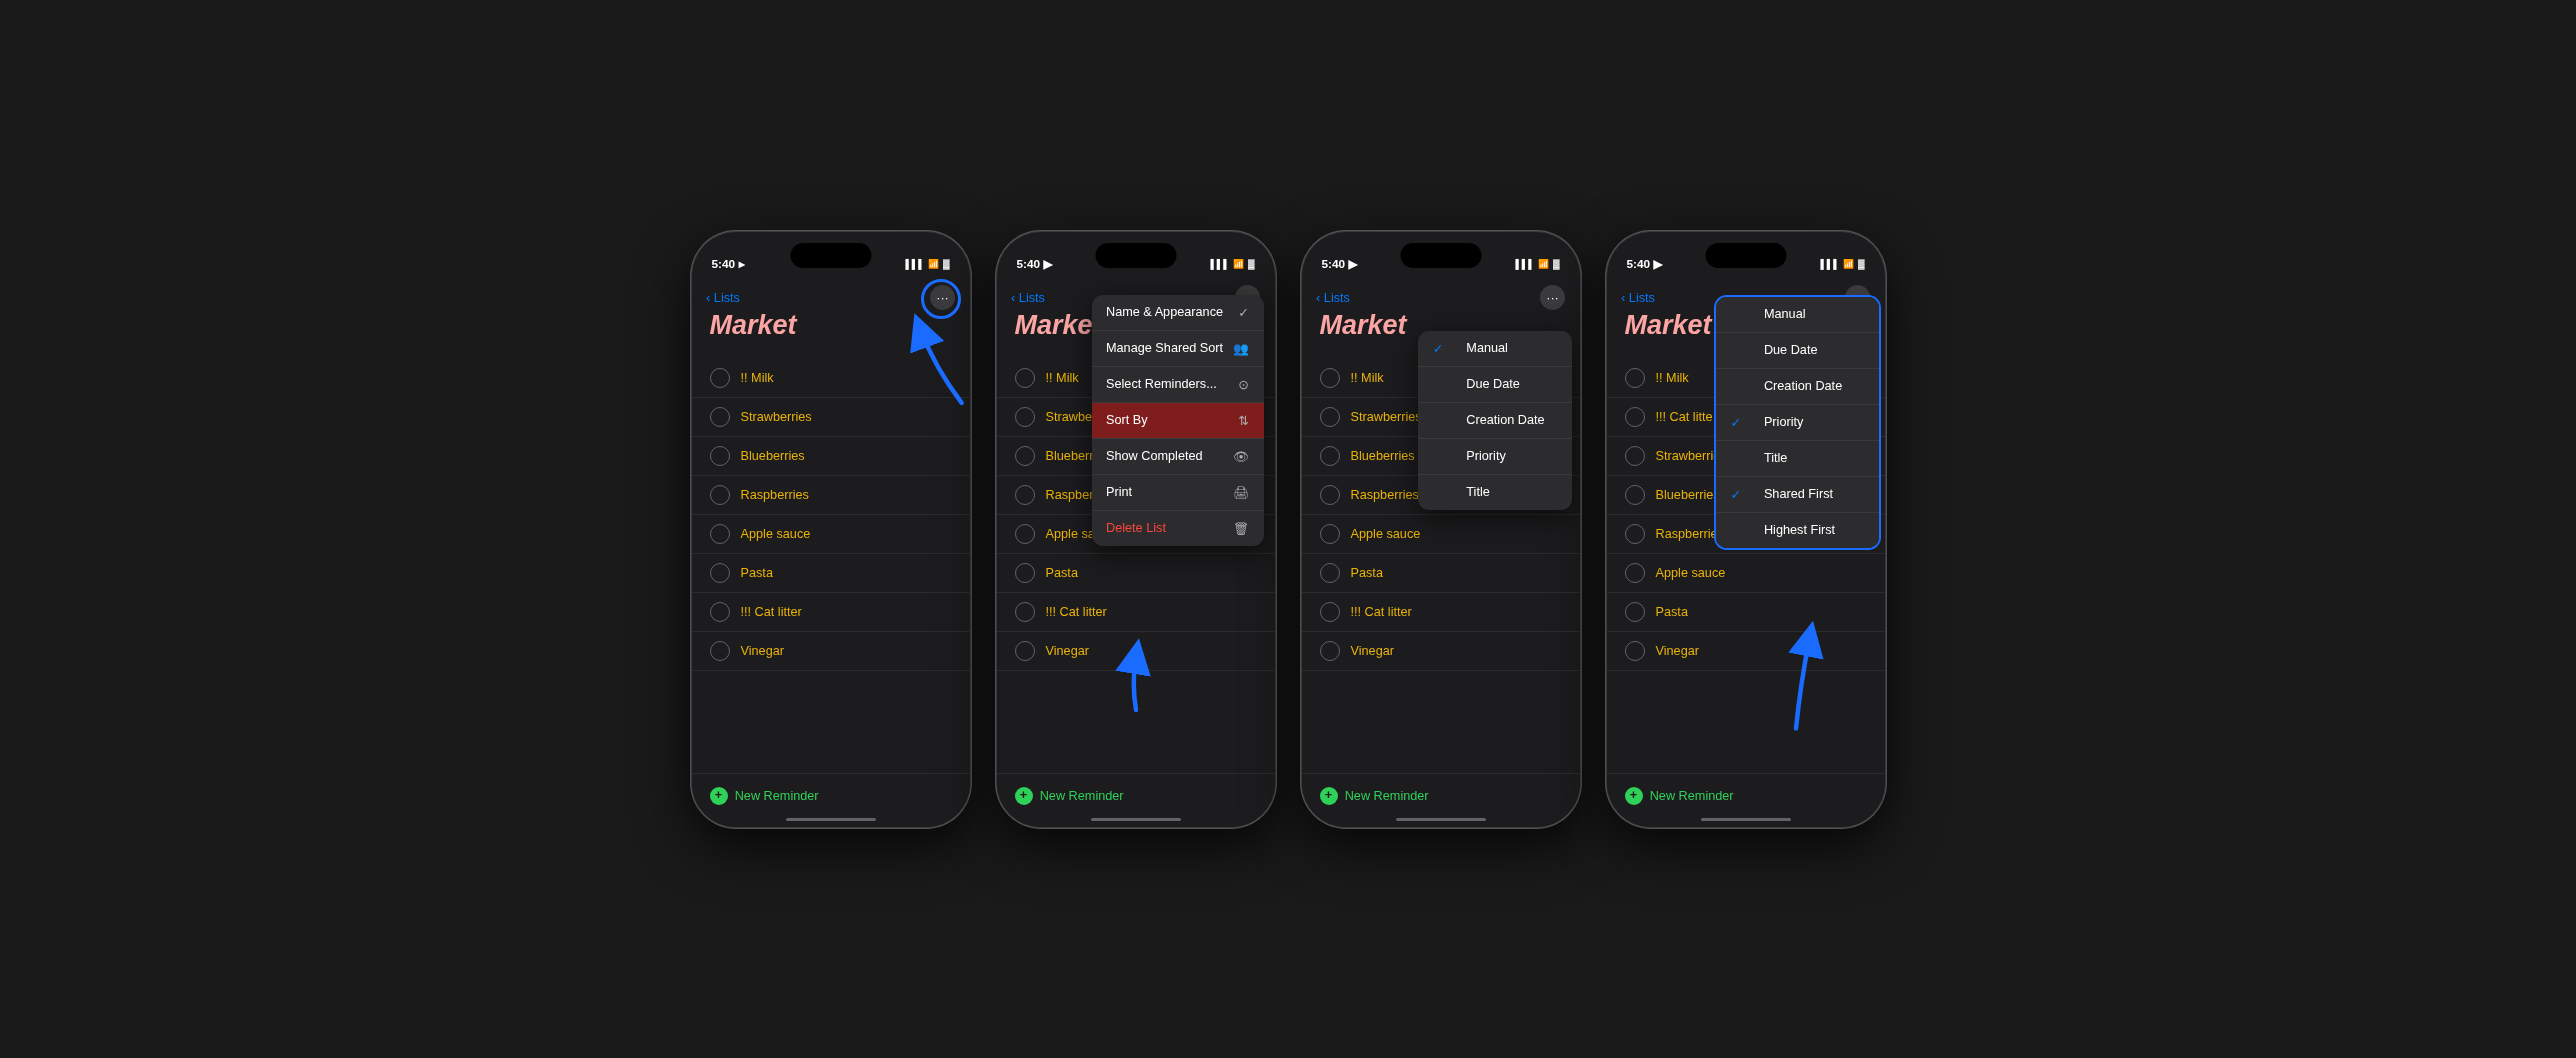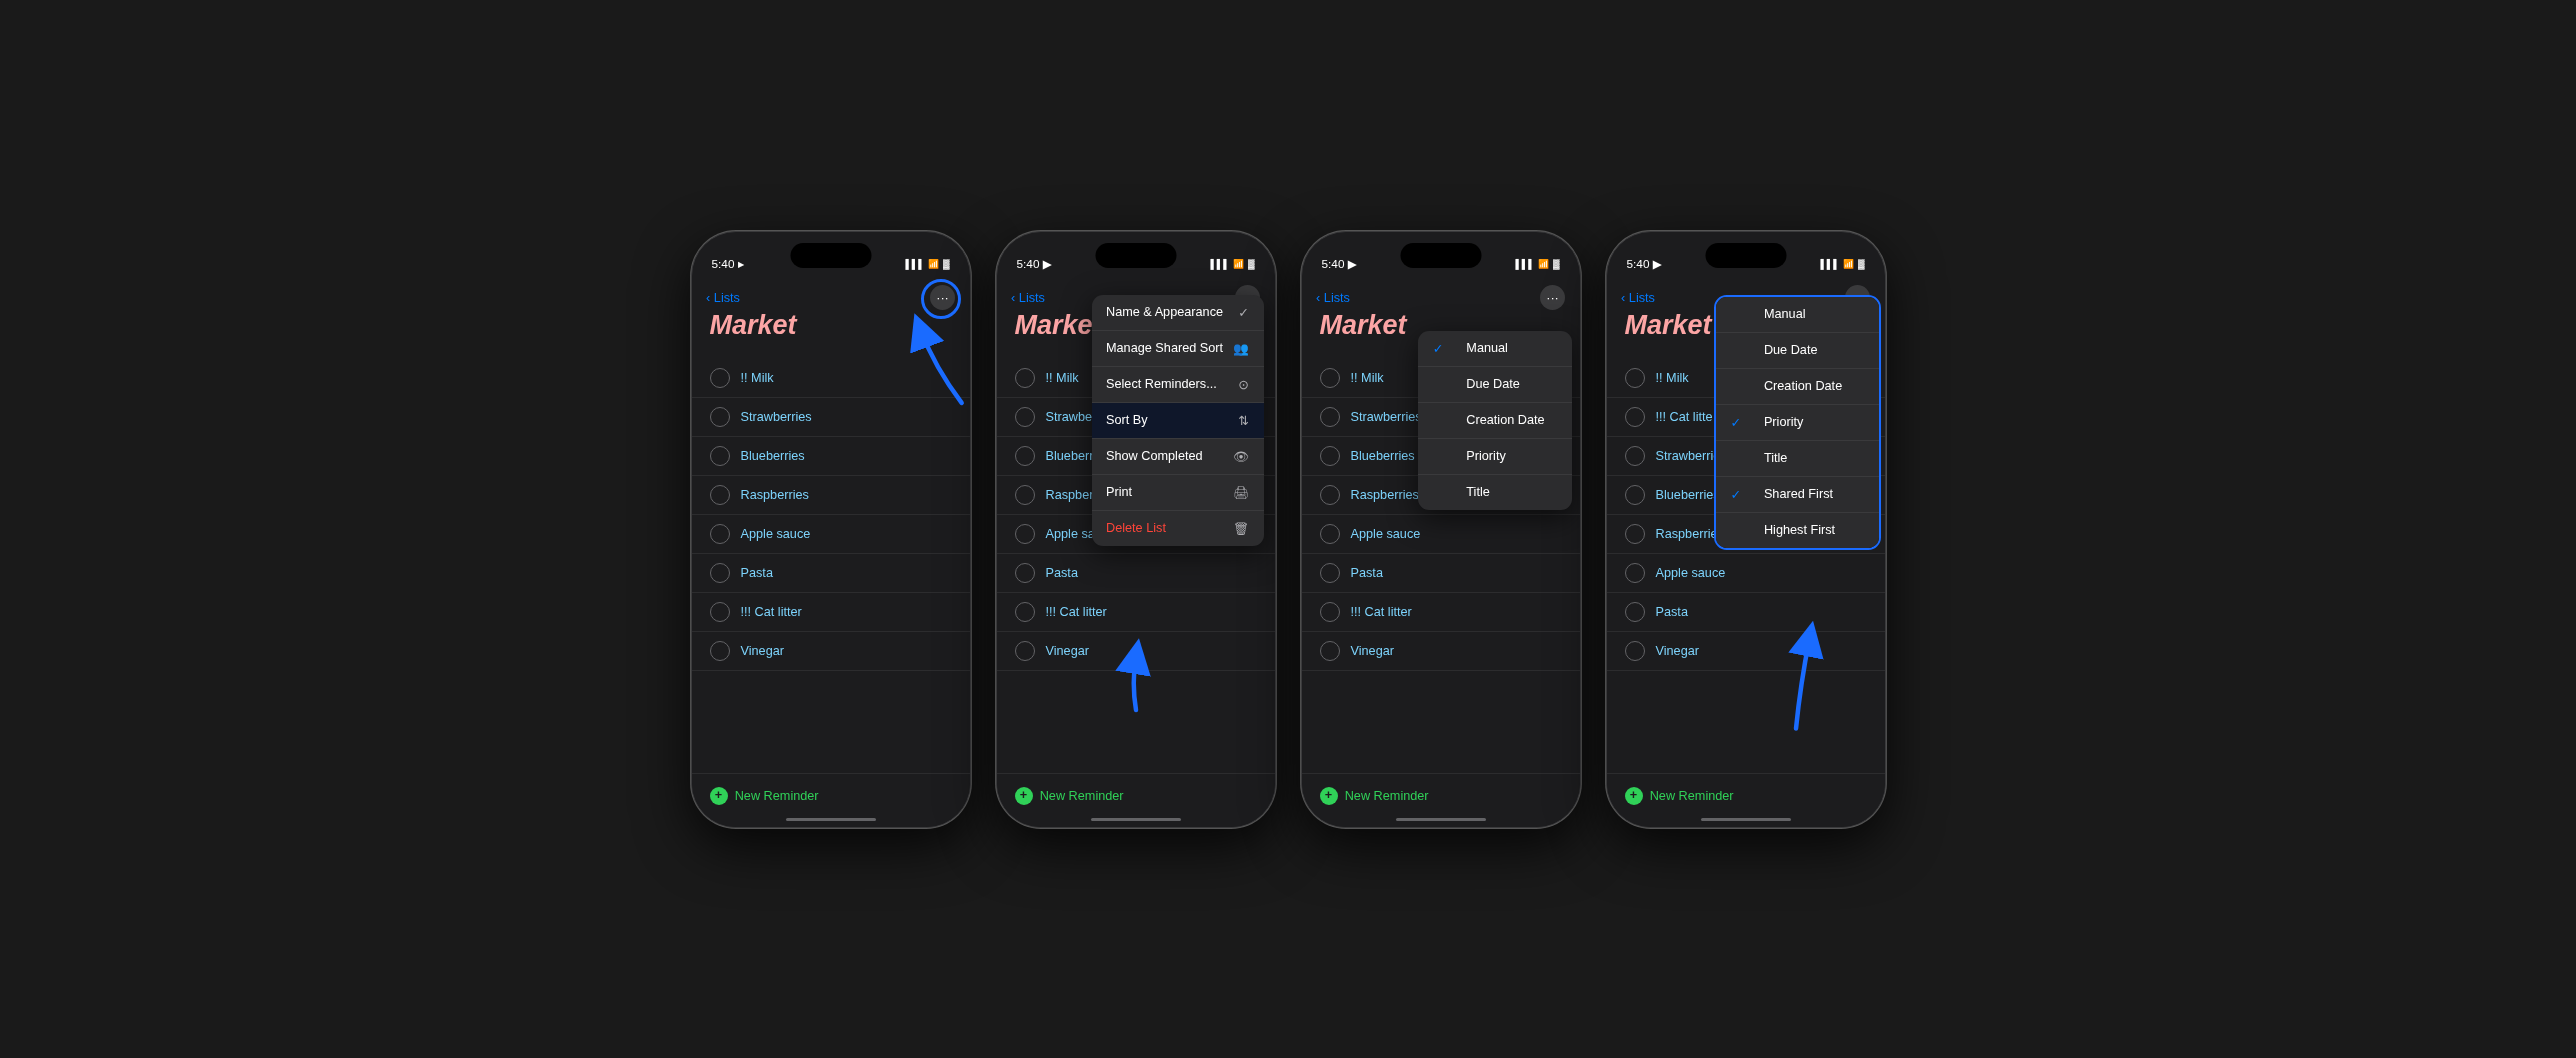--- a/index.html
+++ b/index.html
@@ -50,21 +50,21 @@
       display: flex;
       justify-content: space-between;
       align-items: center;
       padding: 0 20px;
       z-index: 5;
       height: 40px;
     }
 
     .status-time {
       font-size: 11.8px;
-      font-weight: 400;
+      font-weight: 700;
       color: #fff;
       display: flex;
       align-items: center;
       gap: 1.8px;
       justify-content: flex-end;
     }
 
     .status-icons {
       display: flex;
       align-items: center;
@@ -139,21 +139,21 @@
     .item-circle {
       width: 20px;
       height: 20px;
       border-radius: 50%;
       border: 1.4px solid #636366;
       flex-shrink: 0;
     }
 
     .item-text {
       font-size: 12.7px;
-      color: #7dd3fc;
+      color: #eab308;
     }
 
     
     .bottom-bar {
       position: absolute;
       bottom: 0; left: 0; right: 0;
       height: 54px;
       display: flex;
       align-items: center;
       padding: 0 18px 9px;
@@ -218,21 +218,21 @@
       font-size: 12.7px;
       color: #fff;
     }
 
     .menu-item:last-child {
       border-bottom: none;
       gap: 12px;
     }
 
     .menu-item.highlighted {
-      background: #0f172a;
+      background: #7f1d1d;
     }
 
     .menu-item.destructive {
       color: #ff453a;
     }
 
     .menu-icon {
       font-size: 12.7px;
       color: #aeaeb2;
     }

